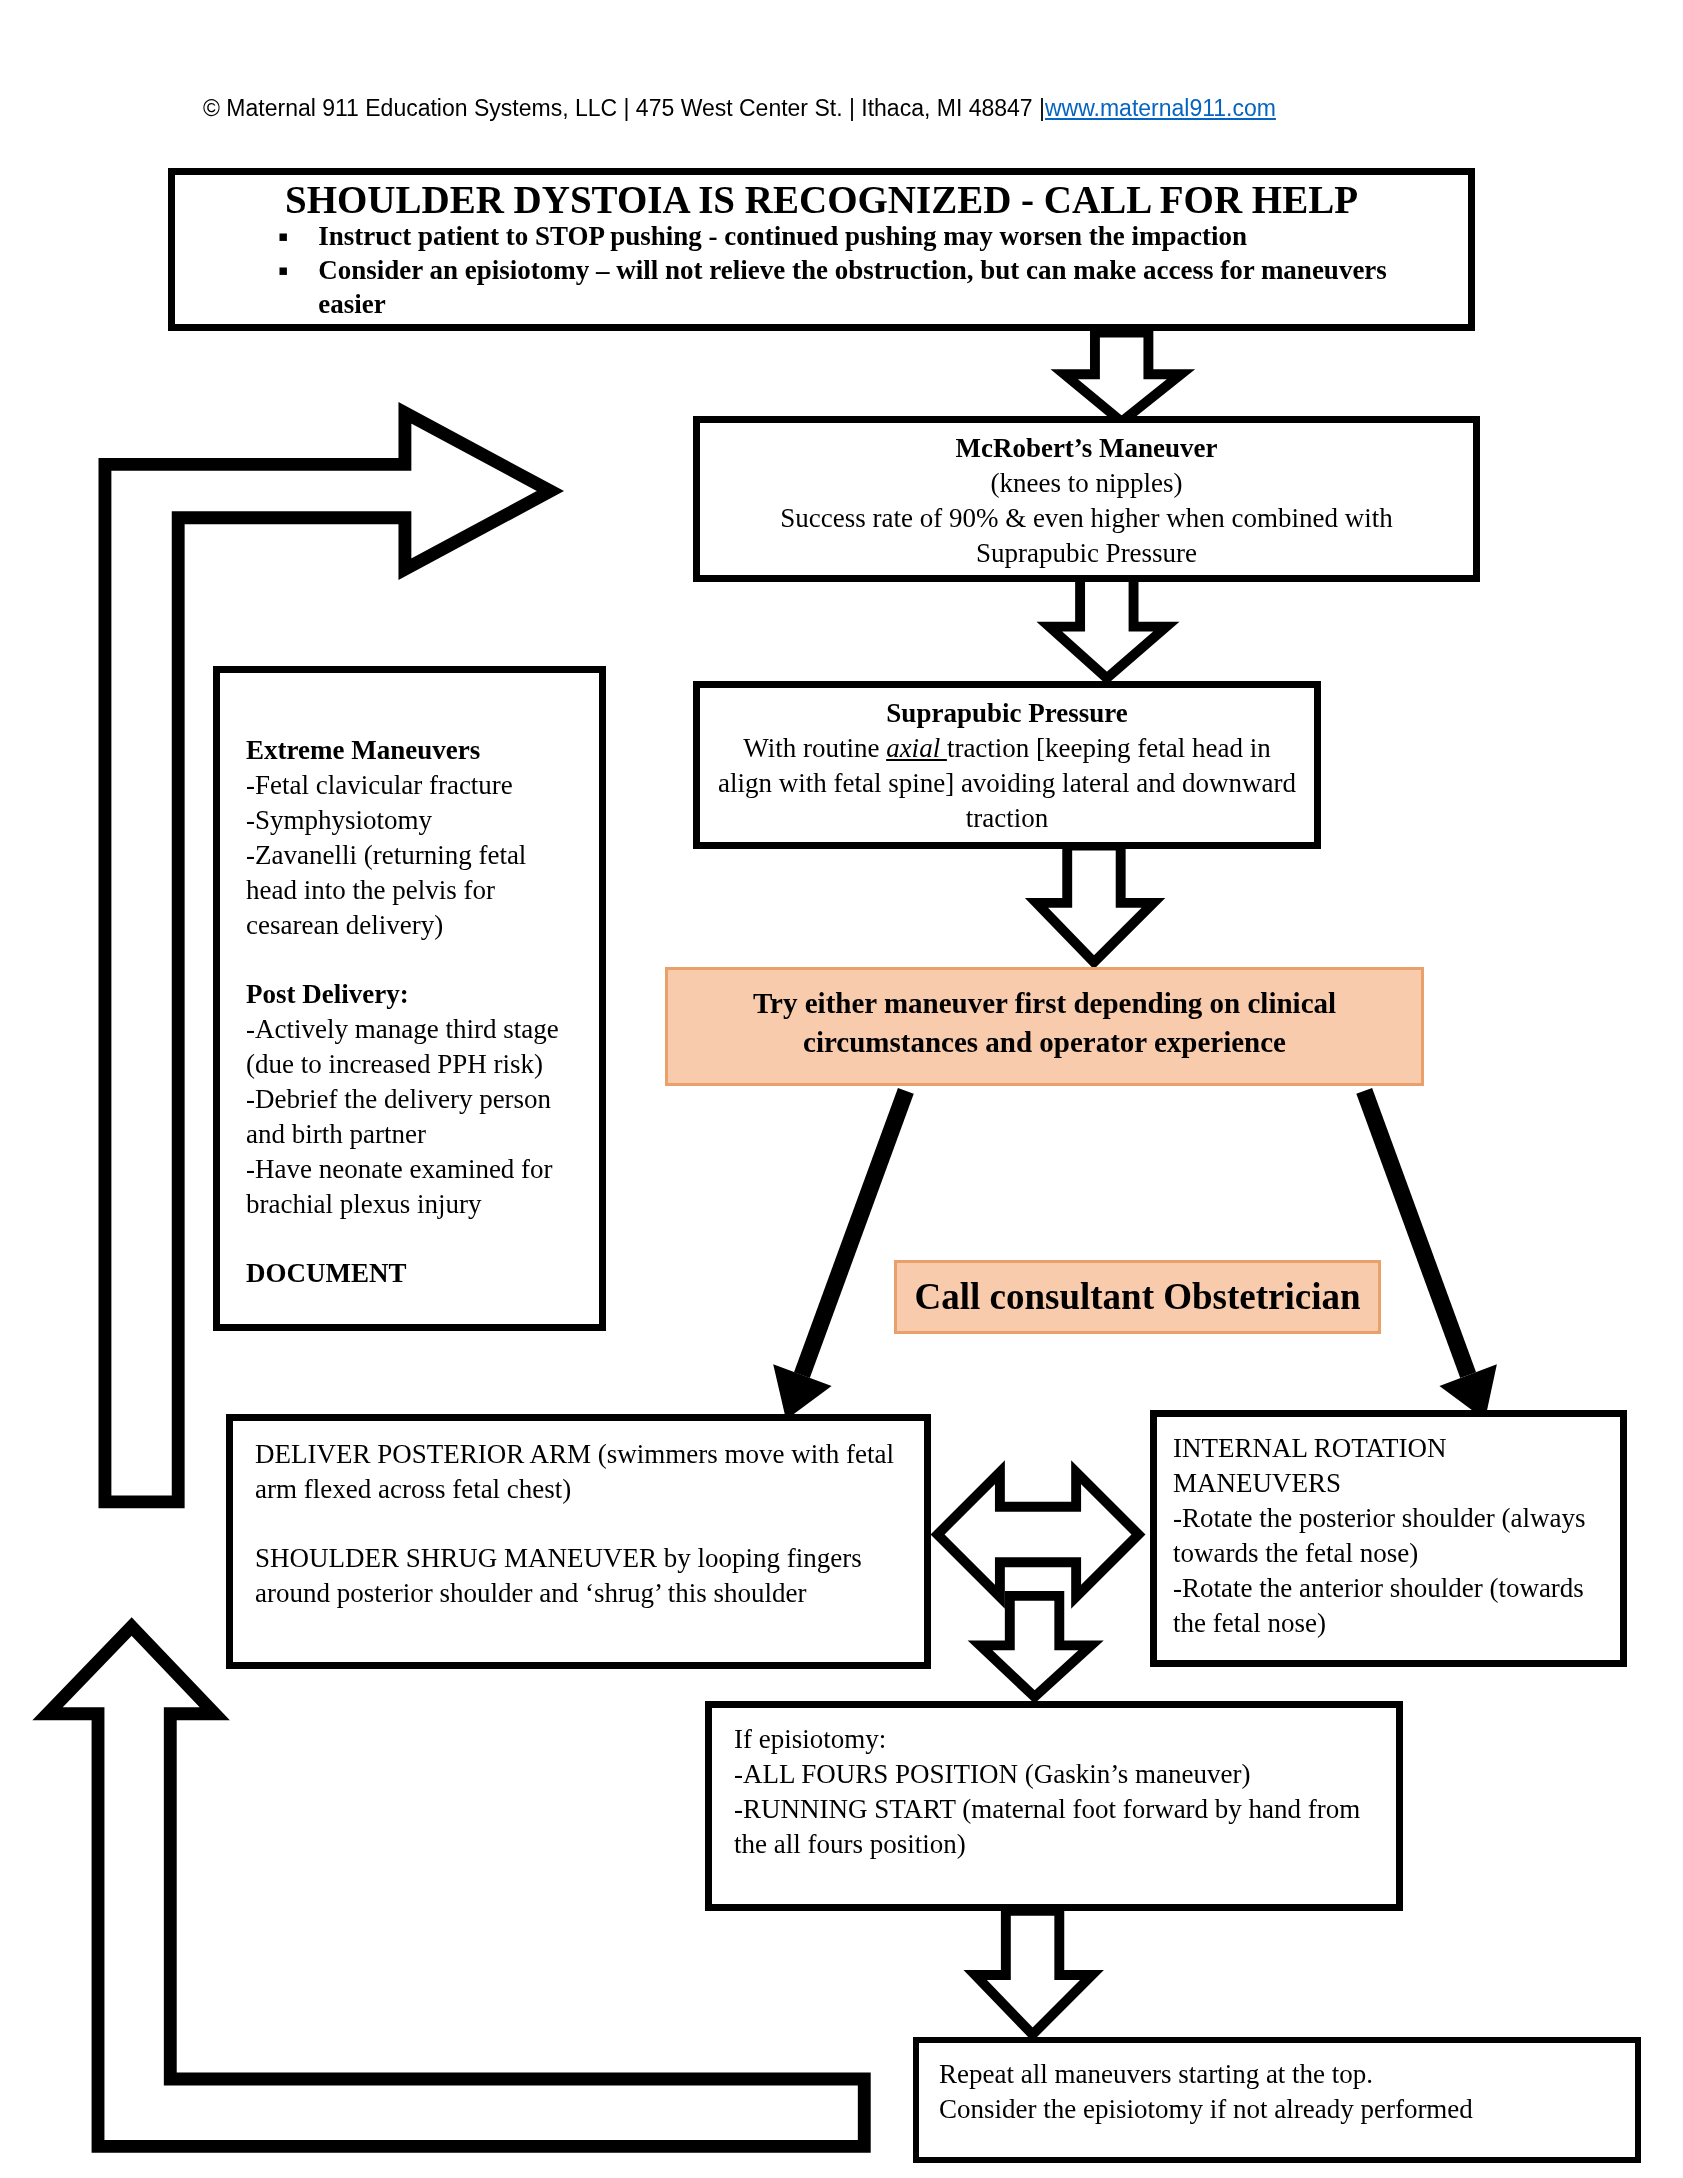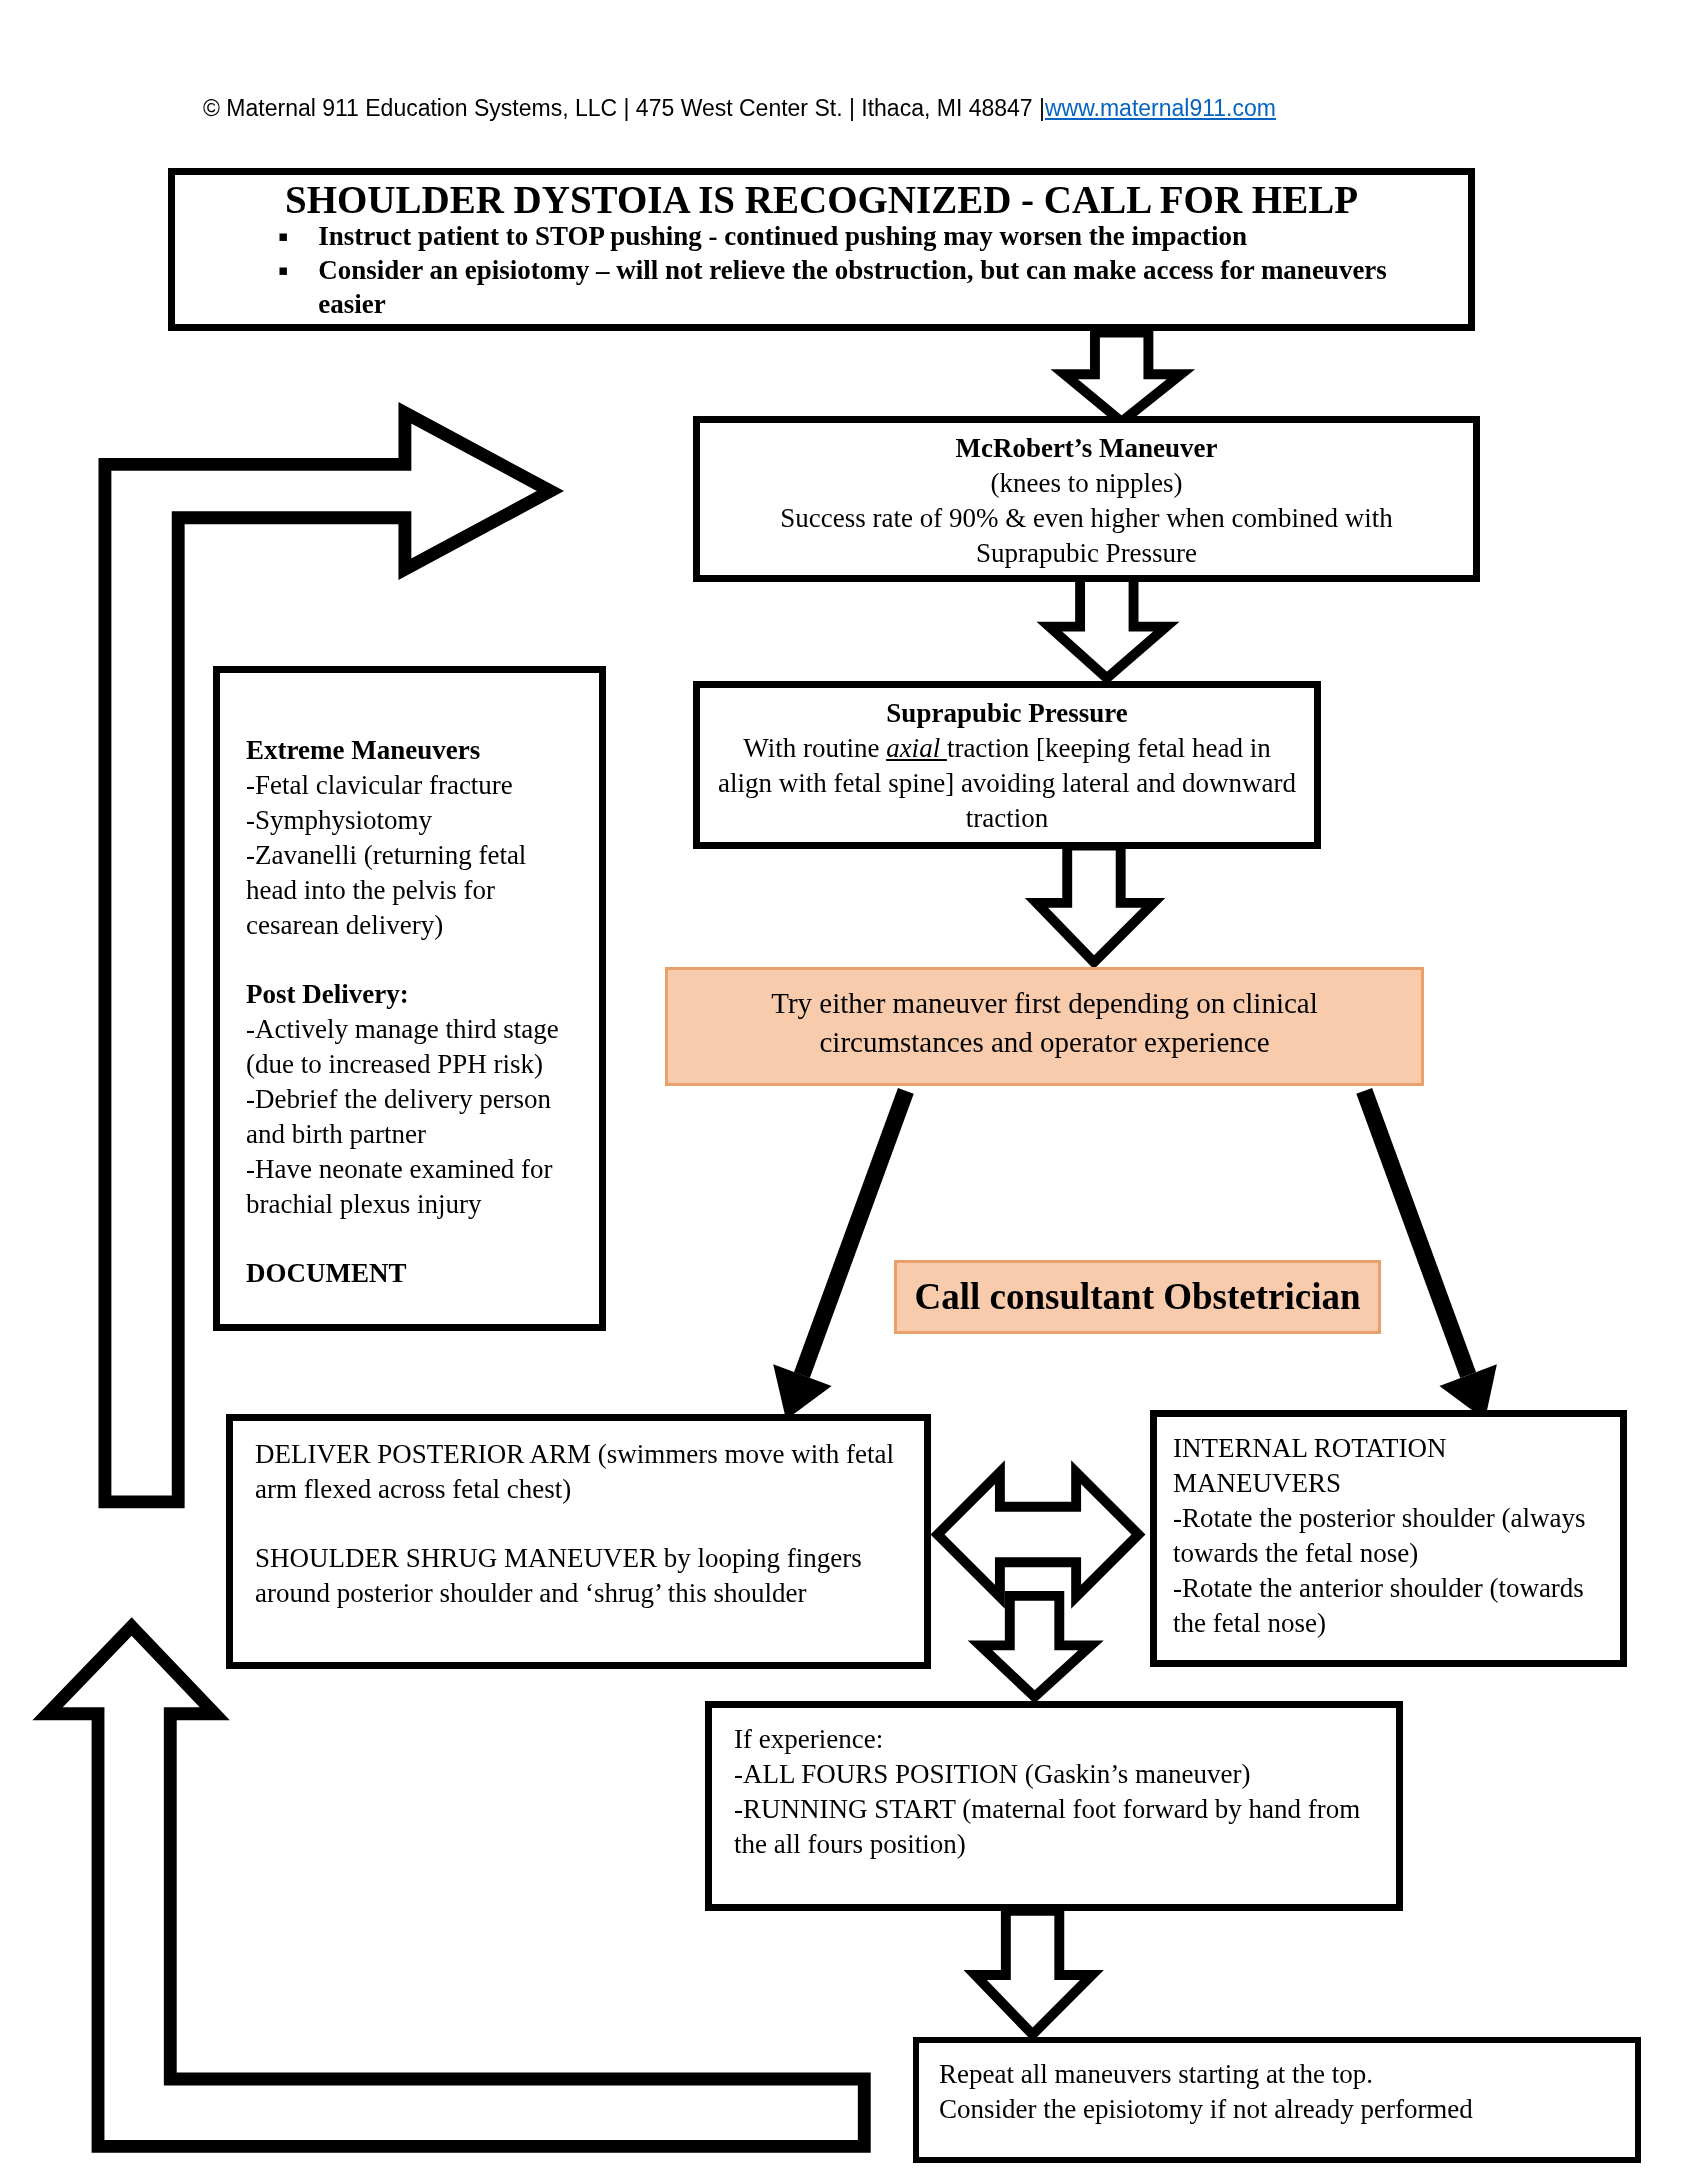--- a/index.html
+++ b/index.html
@@ -19,21 +19,21 @@
   .bullet-row{display:flex;margin-left:77px;}
   .bullet-marker{font-family:"DejaVu Sans",sans-serif;font-size:15px;line-height:34px;margin-right:30px;}
   .bullet-text{flex:1;line-height:34px;font-weight:bold;}
   
   #box-mcroberts{left:693px;top:416px;width:787px;height:166px;padding:8px 30px;}
   
   #box-suprapubic{left:693px;top:681px;width:628px;height:168px;padding:8px 14px;}
   .u-axial{font-style:italic;text-decoration:underline;}
   
   .orange{background:#F8CBAD;border:3px solid #E9A06B;}
-  #box-try{left:665px;top:967px;width:759px;height:119px;padding:14px 69px;font-weight:normal;font-size:29px;line-height:39px;}
+  #box-try{left:665px;top:967px;width:759px;height:119px;padding:14px 69px;font-weight:bold;font-size:29px;line-height:39px;}
   #box-call{left:894px;top:1260px;width:487px;height:74px;padding:14px 10px;font-weight:bold;font-size:37px;line-height:40px;}
   
   #box-extreme{left:213px;top:666px;width:393px;height:665px;padding:60px 26px;}
   .spacer{height:34px;}
   
   #box-deliver{left:226px;top:1414px;width:705px;height:255px;padding:16px 22px;}
   
   #box-internal{left:1150px;top:1410px;width:477px;height:257px;padding:14px 16px;}
   
   #box-if{left:705px;top:1701px;width:698px;height:210px;padding:14px 22px;}
@@ -123,21 +123,21 @@
     <div>SHOULDER SHRUG MANEUVER by looping fingers around posterior shoulder and ‘shrug’ this shoulder</div>
   </div>
 
   <div class="box" id="box-internal">
     <div>INTERNAL ROTATION MANEUVERS</div>
     <div>-Rotate the posterior shoulder (always towards the fetal nose)</div>
     <div>-Rotate the anterior shoulder (towards the fetal nose)</div>
   </div>
 
   <div class="box" id="box-if">
-    <div>If experience:</div>
+    <div>If episiotomy:</div>
     <div>-ALL FOURS POSITION (Gaskin’s maneuver)</div>
     <div>-RUNNING START (maternal foot forward by hand from the all fours position)</div>
   </div>
 
   <div class="box" id="box-repeat">
     <div>Repeat all maneuvers starting at the top.</div>
     <div>Consider the episiotomy if not already performed</div>
   </div>
 
 </div>

